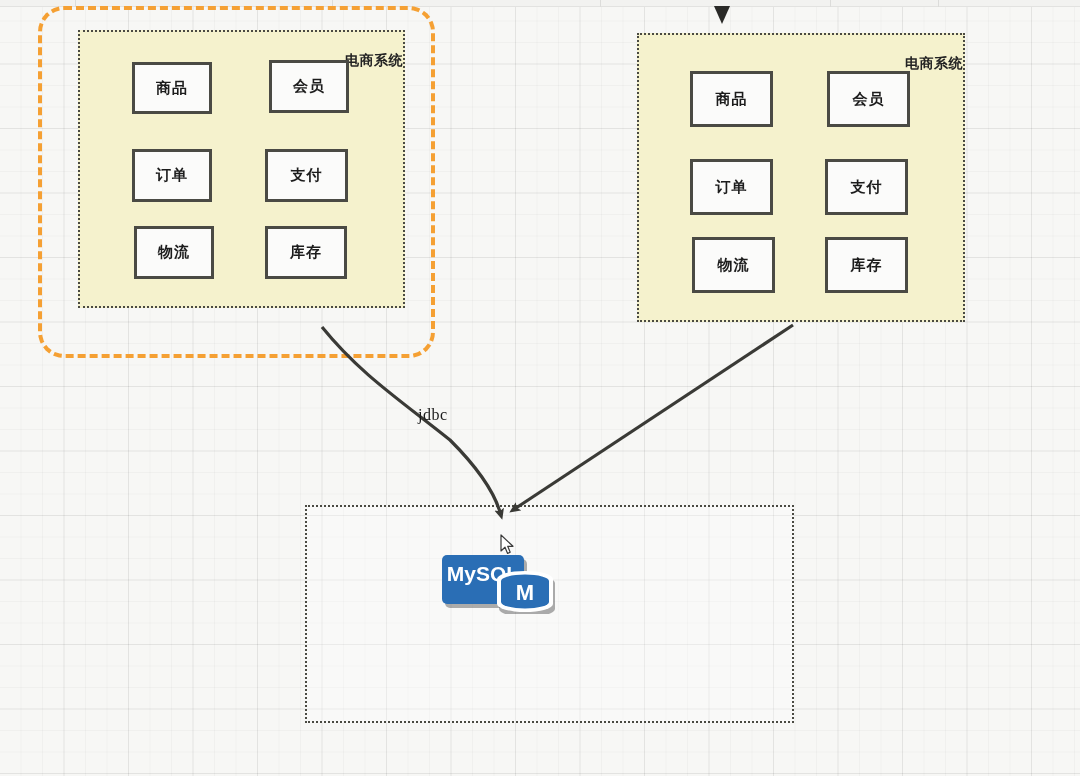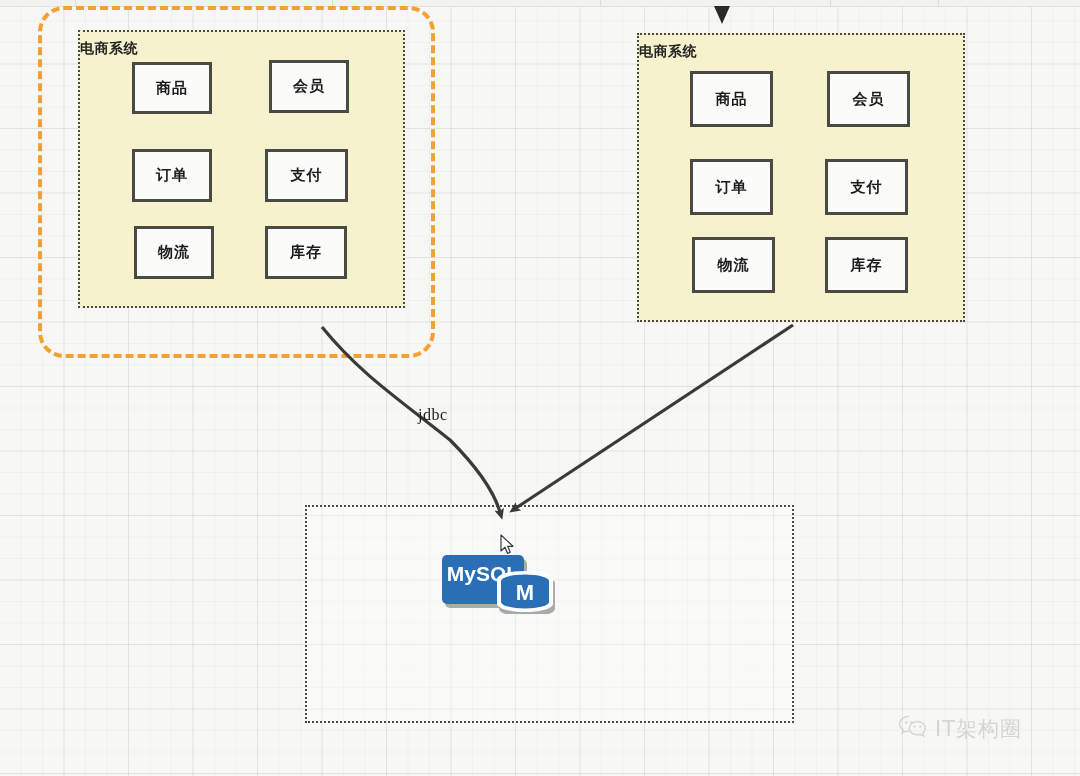--- a/index.html
+++ b/index.html
@@ -62,22 +62,22 @@
   .system-group {
     position: absolute;
     background: #f5f2cd;
     border: 2px dotted #4a4a42;
     box-sizing: border-box;
   }
   .system-title {
     position: absolute;
     left: 0;
     width: 100%;
-    top: 8px;
-    text-align: left;
+    top: 20px;
+    text-align: right;
     font-size: 14px;
     font-weight: bold;
     color: #232323;
     letter-spacing: 0.5px;
   }
 
   .module-box {
     position: absolute;
     background: #fbfbfa;
     border: 3px solid #4a4a44;
@@ -238,32 +238,14 @@
   </svg>
 
   <div id="jdbc-label">jdbc</div>
 
   <div id="cursor">
     <svg width="16" height="22" viewBox="0 0 16 22" xmlns="http://www.w3.org/2000/svg">
       <path d="M1,1 L1,17 L5,13.2 L7.6,19.4 L10.2,18.3 L7.7,12.3 L13,12.3 Z" fill="#ffffff" stroke="#3a3a3a" stroke-width="1.2" stroke-linejoin="round"></path>
     </svg>
   </div>
 
-  <div id="watermark">
-    <span>
-      <svg width="30" height="25" viewBox="0 0 30 25" xmlns="http://www.w3.org/2000/svg">
-        <g fill="none" stroke="#cfcfcf" stroke-width="1.4">
-          <path d="M11,2.4 C5.8,2.4 1.6,5.8 1.6,9.9 C1.6,12.2 3,14.3 5.2,15.7
-                   L4.2,19.2 L7.9,17.2 C8.9,17.5 9.9,17.6 11,17.6"></path>
-          <path d="M19.3,7.6 C14.8,7.6 11.2,10.6 11.2,14.2 C11.2,17.8 14.8,20.8 19.3,20.8
-                   C20.3,20.8 21.3,20.6 22.2,20.3 L25.8,22.1 L24.8,18.9
-                   C26.6,17.7 27.5,16.1 27.5,14.2 C27.5,10.6 23.9,7.6 19.3,7.6 Z"></path>
-        </g>
-        <circle cx="8.2" cy="8.4" r="1.25" fill="#cfcfcf"></circle>
-        <circle cx="13.6" cy="8.4" r="1.25" fill="#cfcfcf"></circle>
-        <circle cx="16.6" cy="12.6" r="1.15" fill="#cfcfcf"></circle>
-        <circle cx="22.2" cy="12.6" r="1.15" fill="#cfcfcf"></circle>
-      </svg>
-    </span>
-    <span id="watermark-text">IT架构圈</span>
-  </div>
 
 </div>
 
 </body></html>

